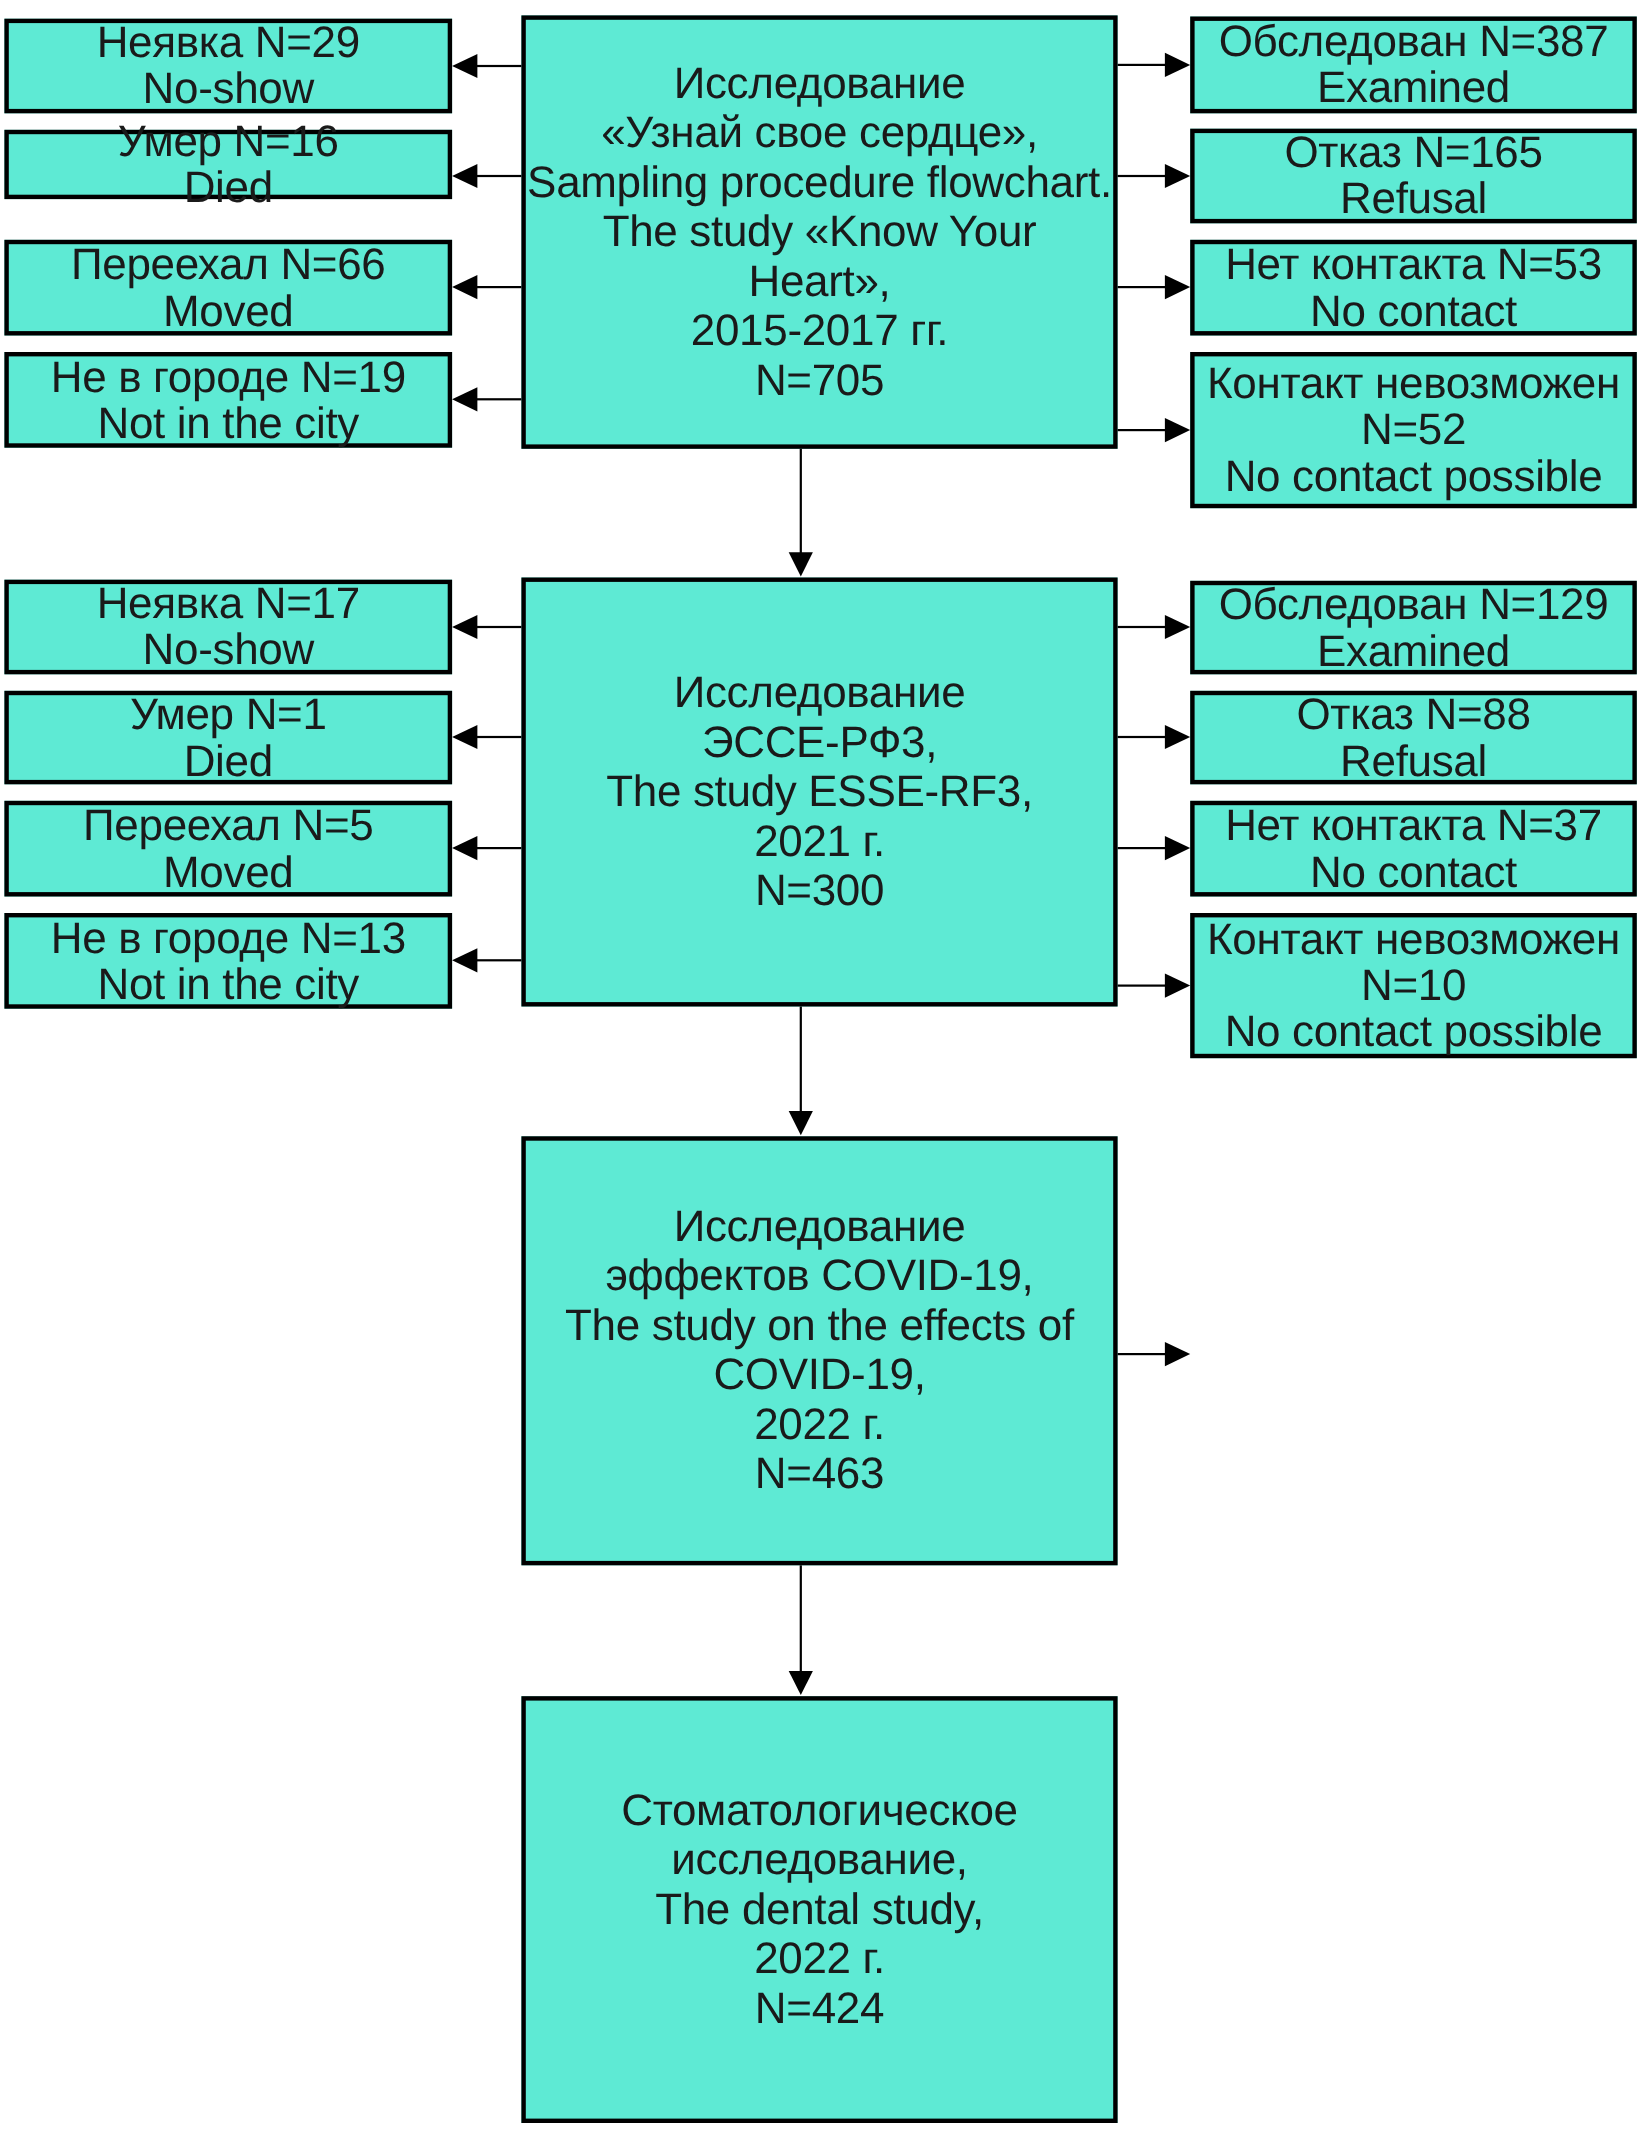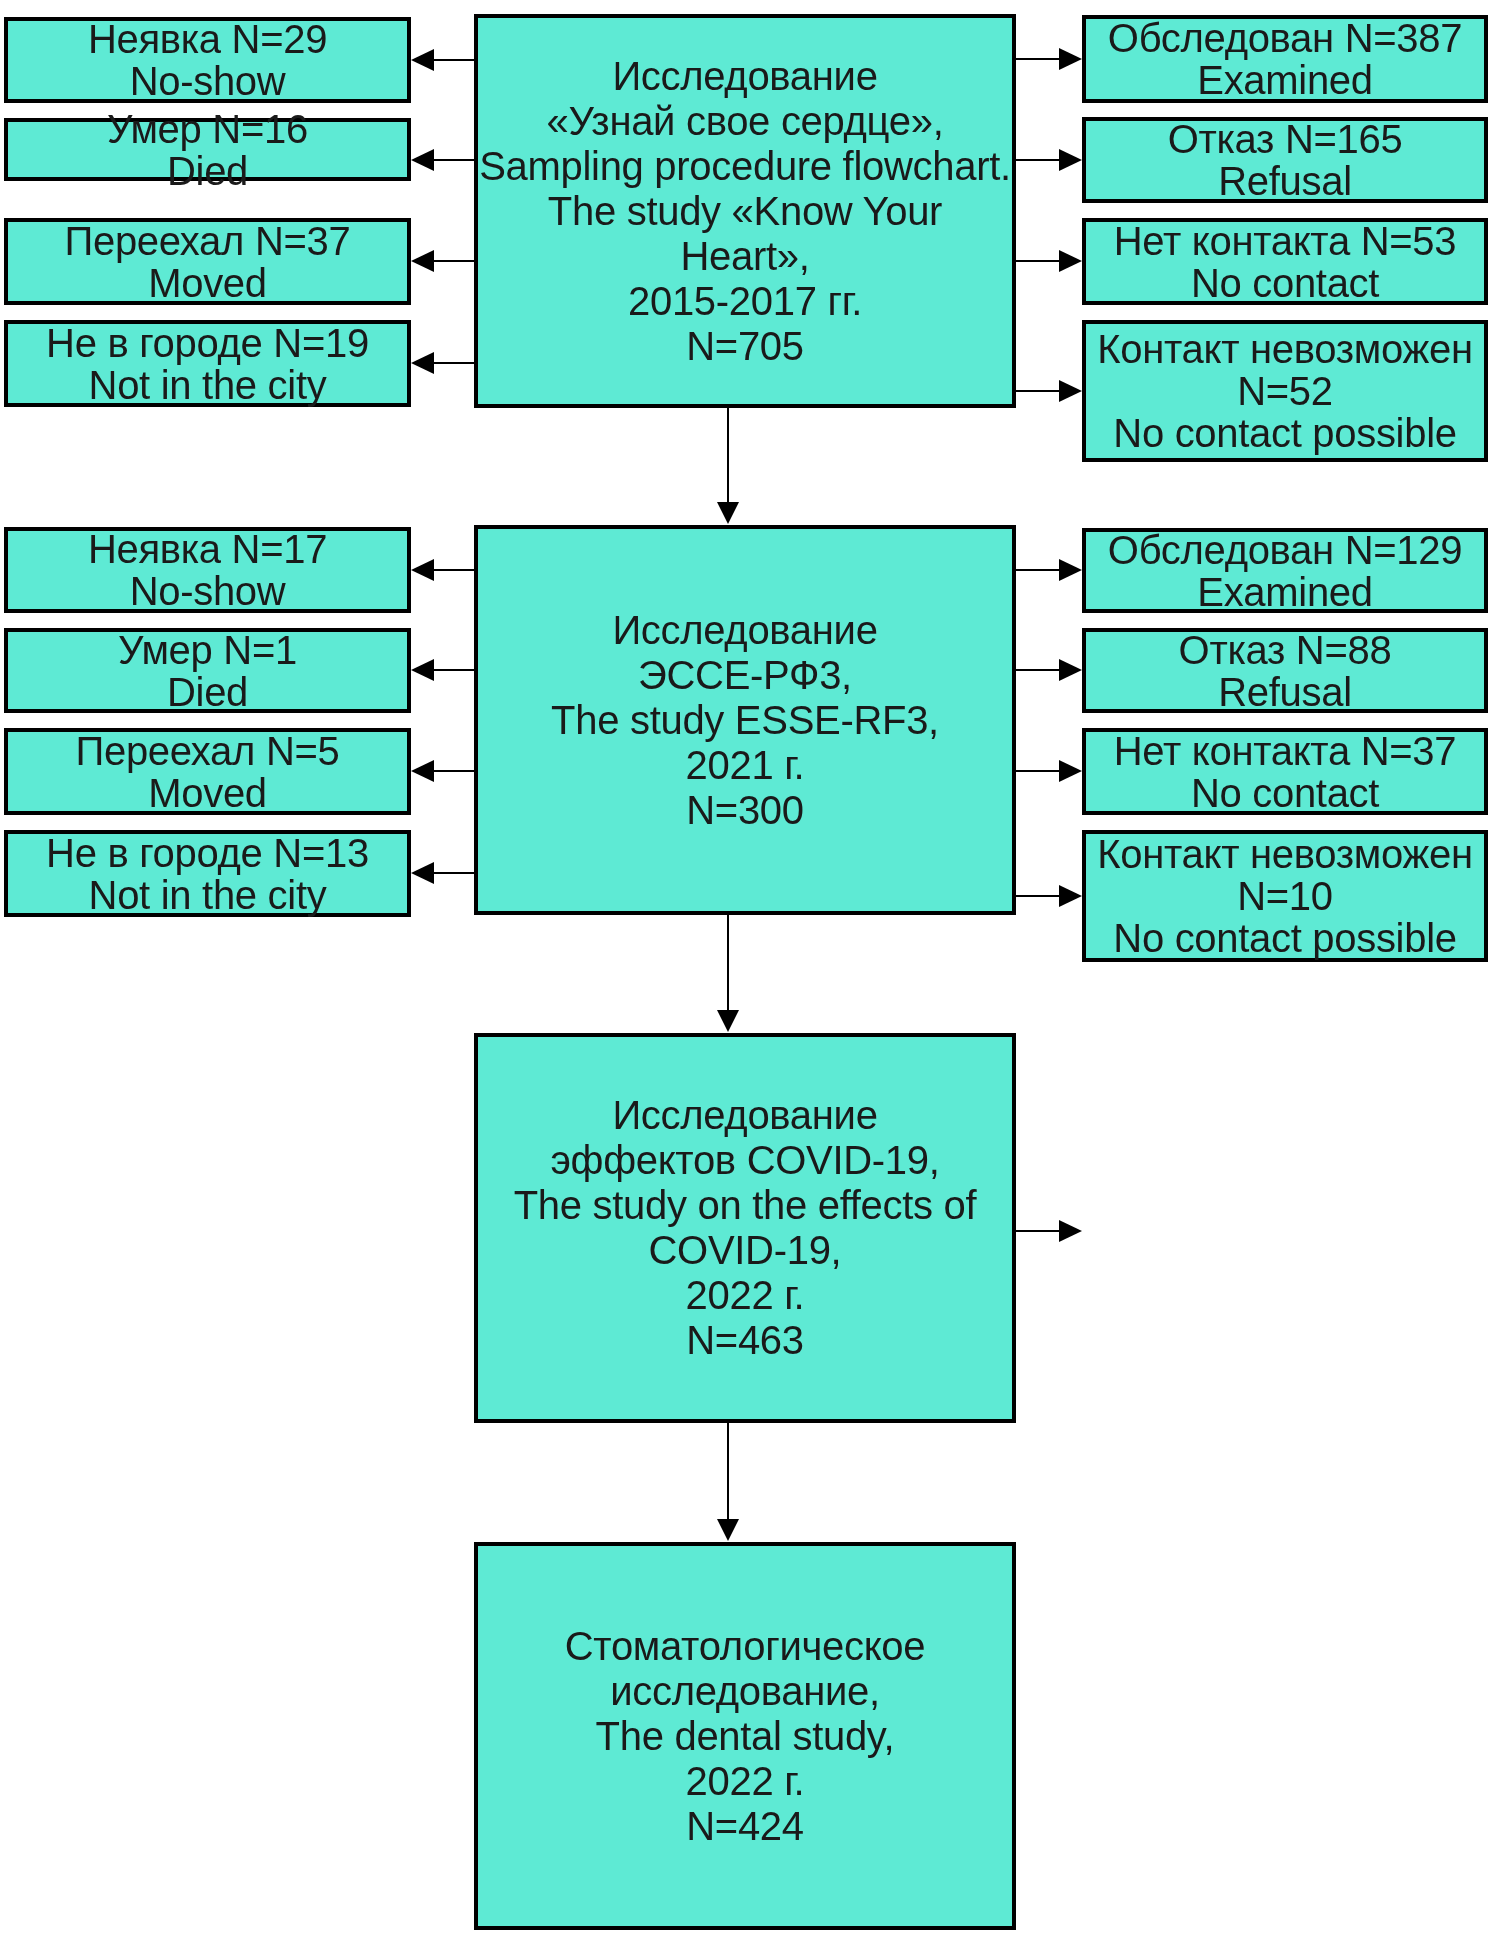--- a/index.html
+++ b/index.html
@@ -75,21 +75,21 @@
   <div class="box main" style="left:474px; top:1542px; width:542px; height:388px;">Стоматологическое
 исследование,
 The dental study,
 2022 г.
 N=424</div>
 
   <div class="box side" style="left:4px; top:17px; width:407px; height:86px;">Неявка N=29
 No-show</div>
   <div class="box side" style="left:4px; top:118px; width:407px; height:63px;">Умер N=16
 Died</div>
-  <div class="box side" style="left:4px; top:218px; width:407px; height:87px;">Переехал N=37
+  <div class="box side" style="left:4px; top:218px; width:407px; height:87px;">Переехал N=66
 Moved</div>
   <div class="box side" style="left:4px; top:320px; width:407px; height:87px;">Не в городе N=19
 Not in the city</div>
 
   <div class="box side" style="left:1082px; top:15px; width:406px; height:88px;">Обследован N=387
 Examined</div>
   <div class="box side" style="left:1082px; top:117px; width:406px; height:86px;">Отказ N=165
 Refusal</div>
   <div class="box side" style="left:1082px; top:218px; width:406px; height:87px;">Нет контакта N=53
 No contact</div>

